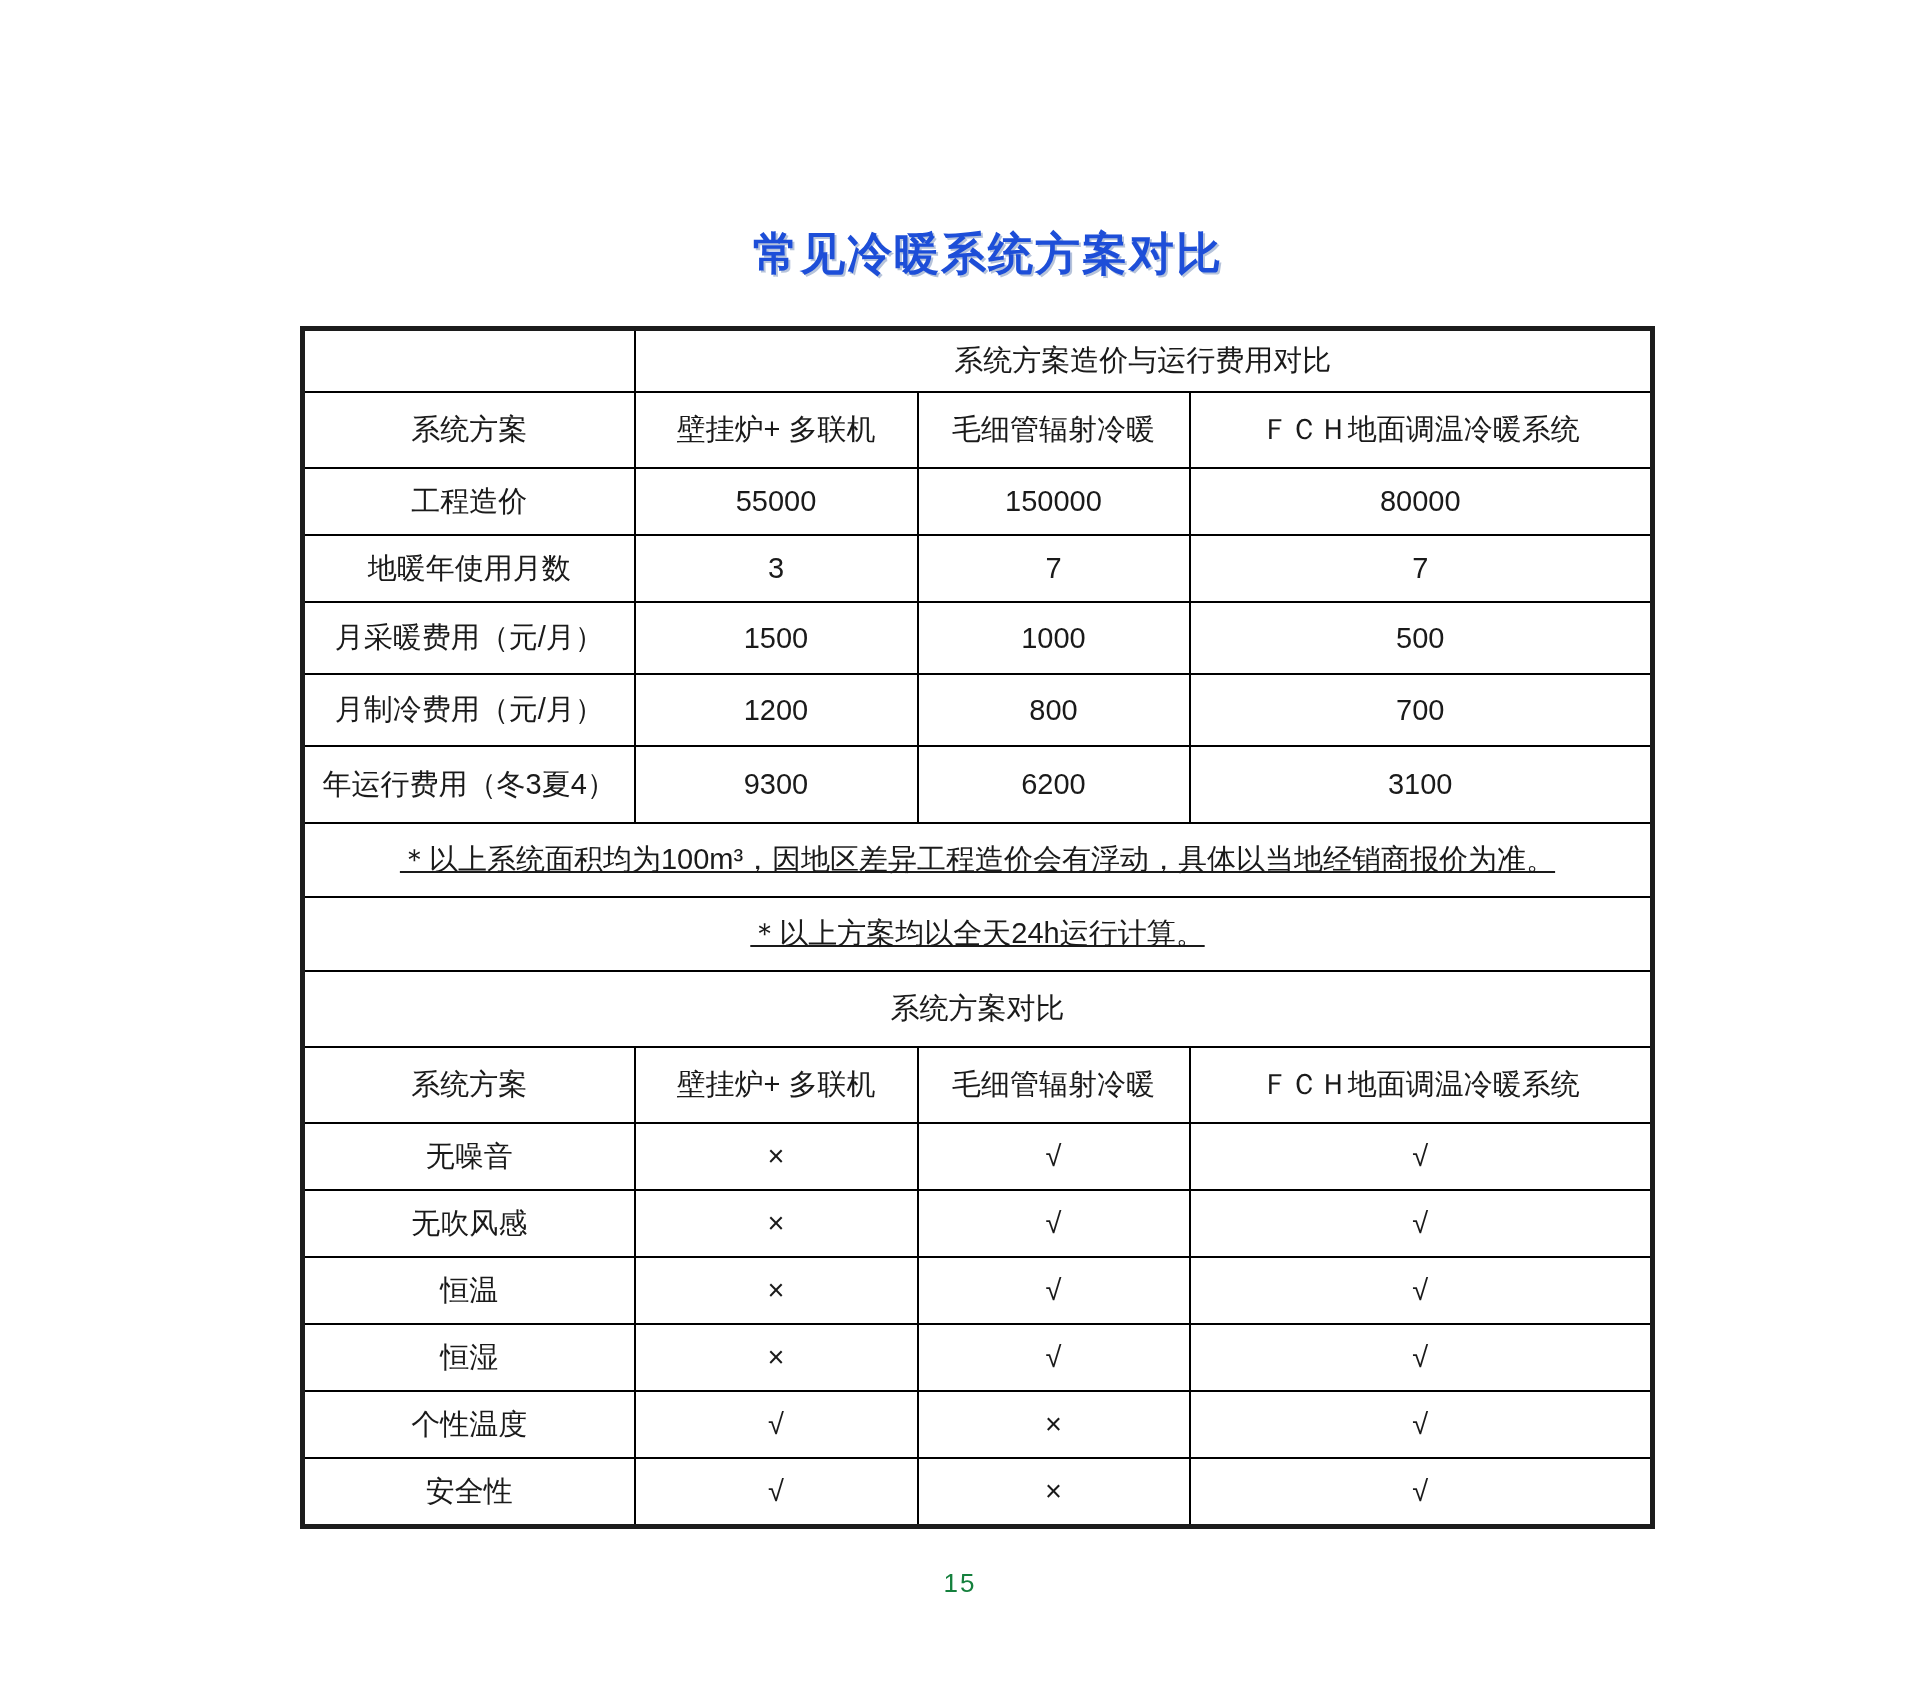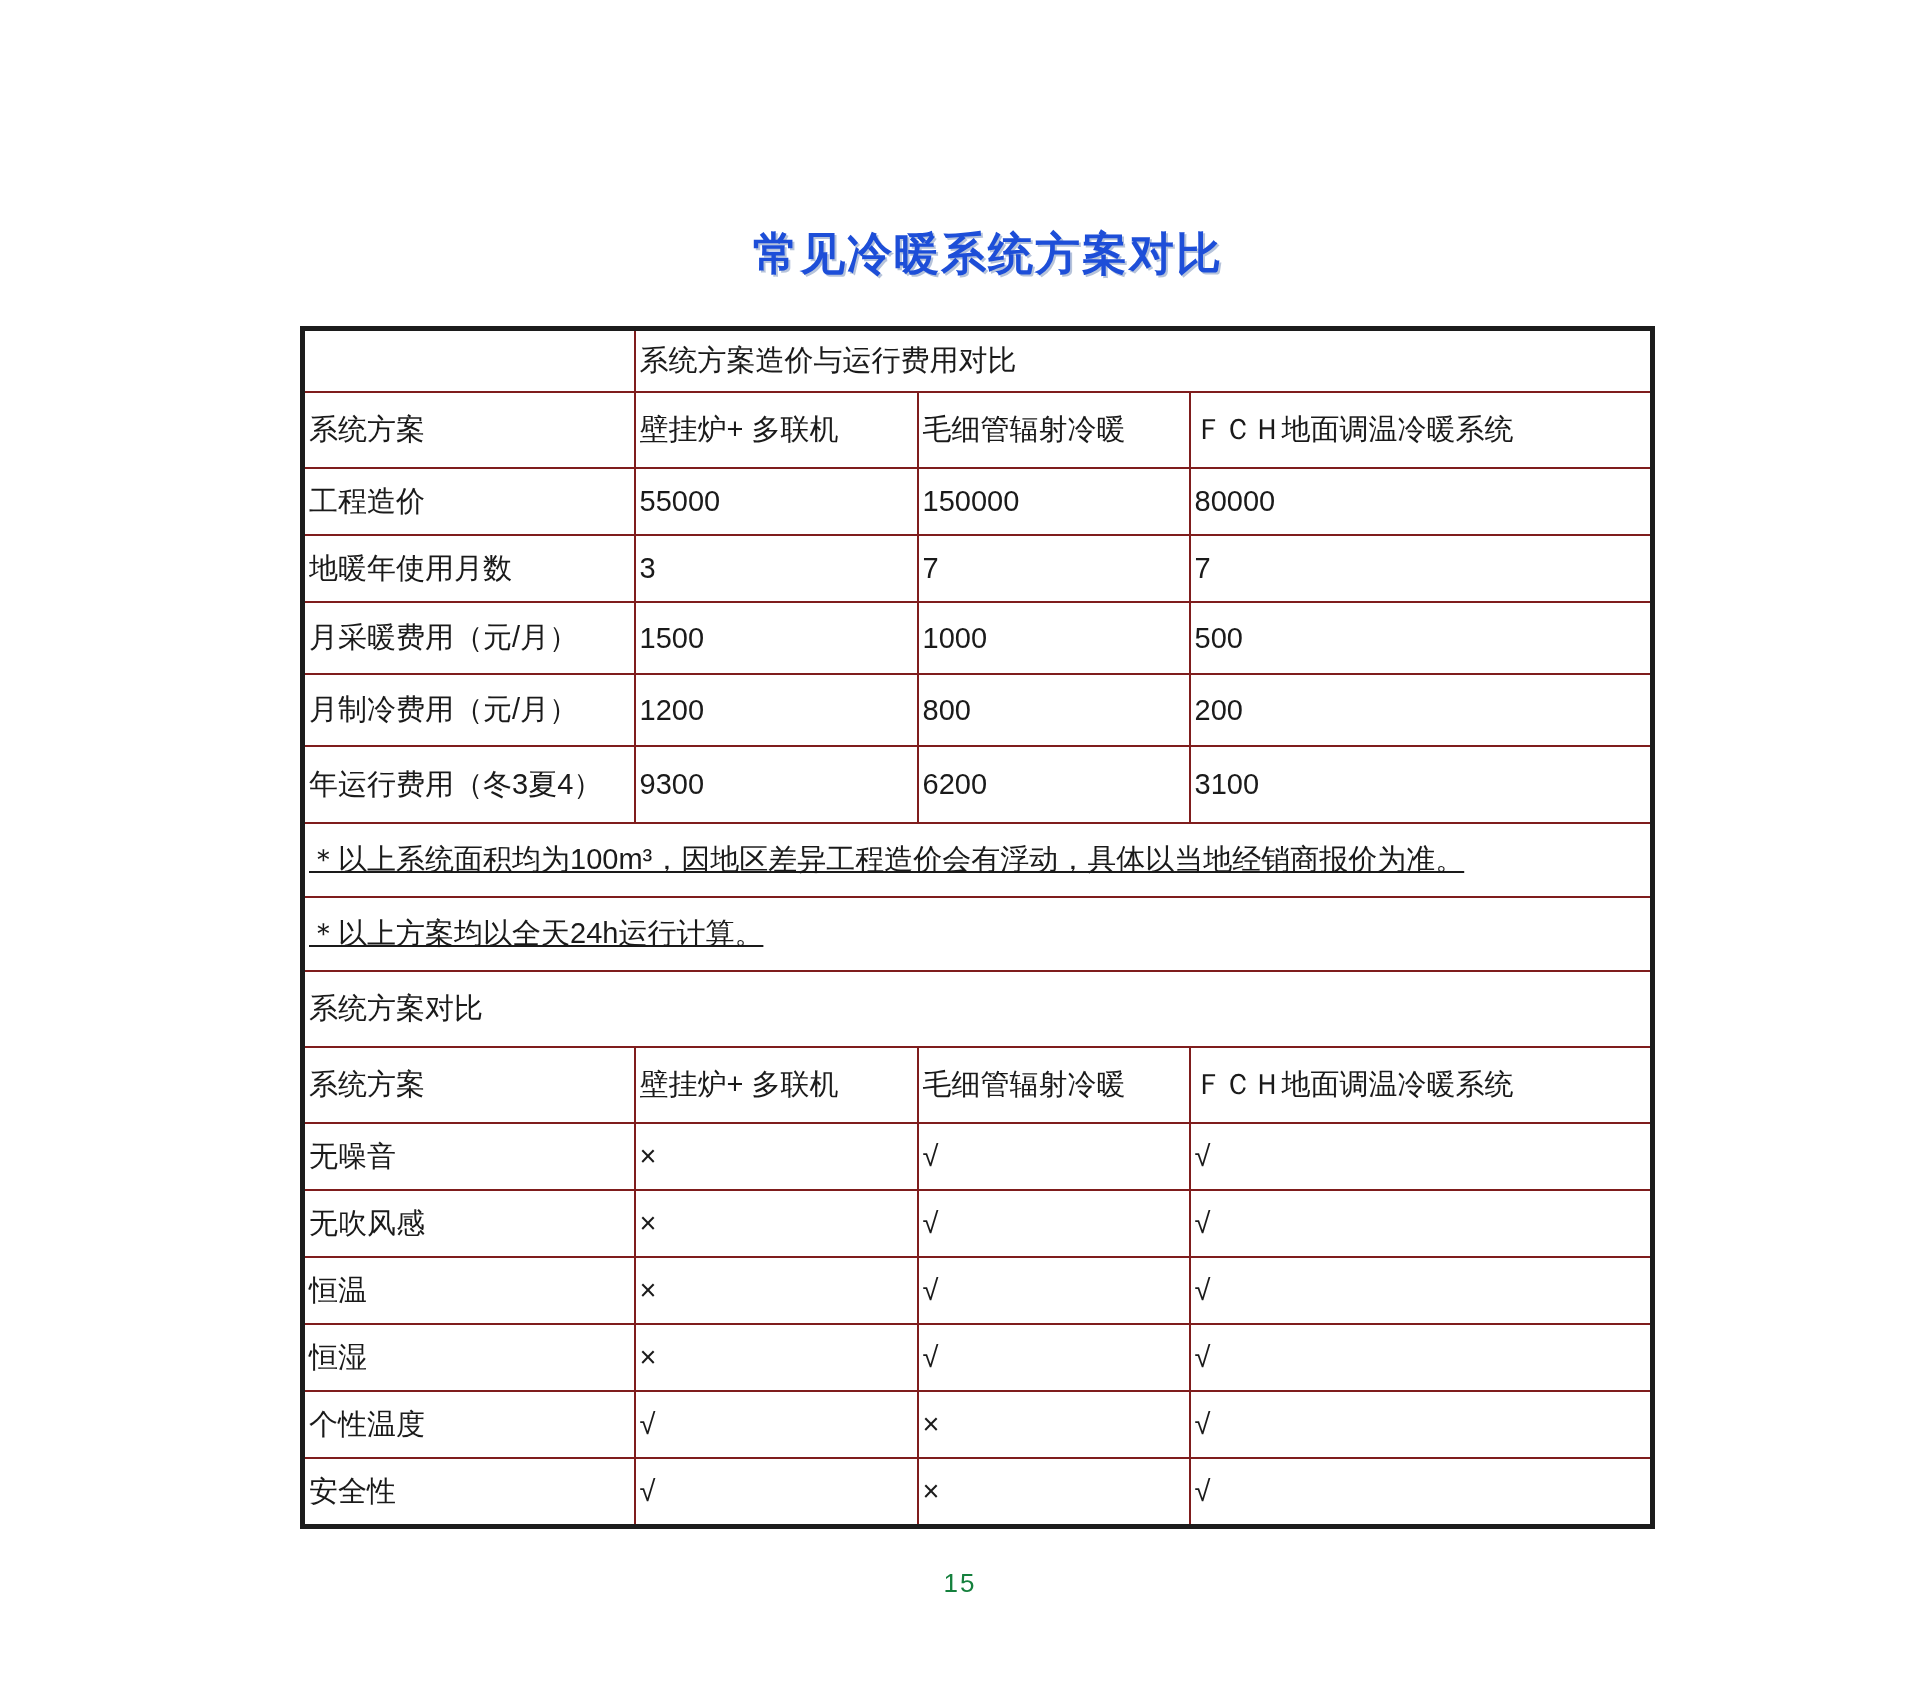--- a/index.html
+++ b/index.html
@@ -30,22 +30,22 @@
     top: 326px;
     width: 1350px;
   }
   table.cmp {
     width: 1350px;
     border-collapse: collapse;
     table-layout: fixed;
     border: 5px solid #1c1c1c;
   }
   table.cmp td {
-    border: 2px solid #7f1d1d;
-    text-align: left;
+    border: 2px solid #000000;
+    text-align: center;
     vertical-align: middle;
     font-size: 29px;
     font-weight: 400;
     color: #1a1a1a;
     padding: 0 4px;
     overflow: hidden;
     white-space: nowrap;
   }
   
   tr.r-secA-head td { height: 60px; }
@@ -129,21 +129,21 @@
       <tr class="r-data-md">
         <td class="label-cell">月采暖费用（元/月）</td>
         <td>1500</td>
         <td>1000</td>
         <td class="orange-val">500</td>
       </tr>
       <tr class="r-data-md">
         <td class="label-cell">月制冷费用（元/月）</td>
         <td>1200</td>
         <td>800</td>
-        <td class="orange-val">200</td>
+        <td class="orange-val">700</td>
       </tr>
       <tr class="r-data-lg">
         <td class="label-cell">年运行费用（冬3夏4）</td>
         <td>9300</td>
         <td>6200</td>
         <td class="orange-val">3100</td>
       </tr>
 
       <tr class="r-note">
         <td class="note-cell" colspan="4">＊以上系统面积均为100m³，因地区差异工程造价会有浮动，具体以当地经销商报价为准。</td>

